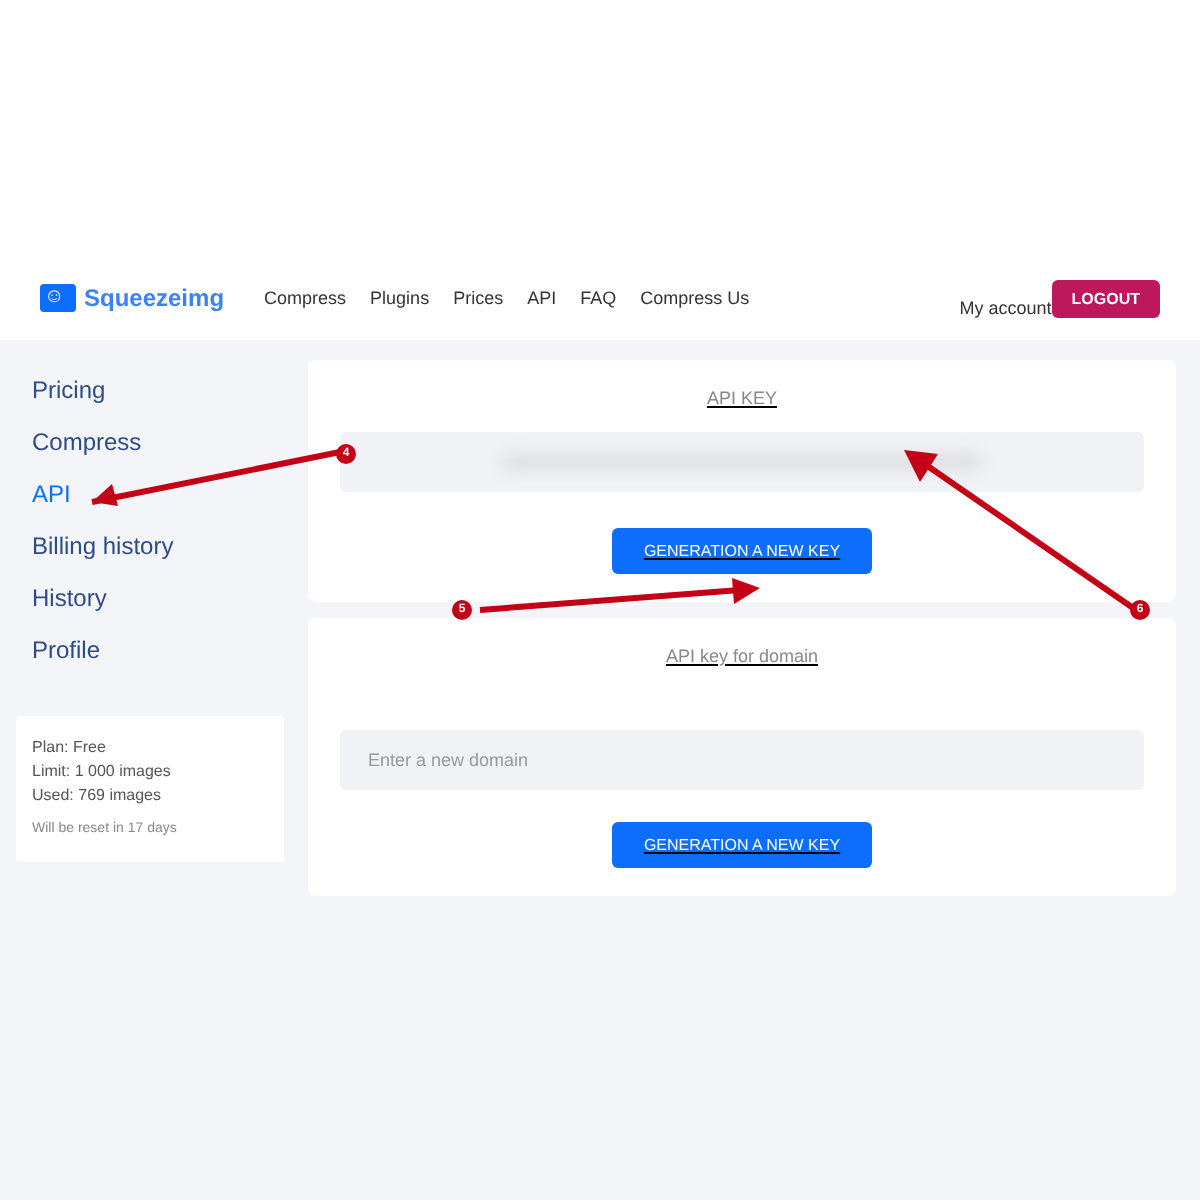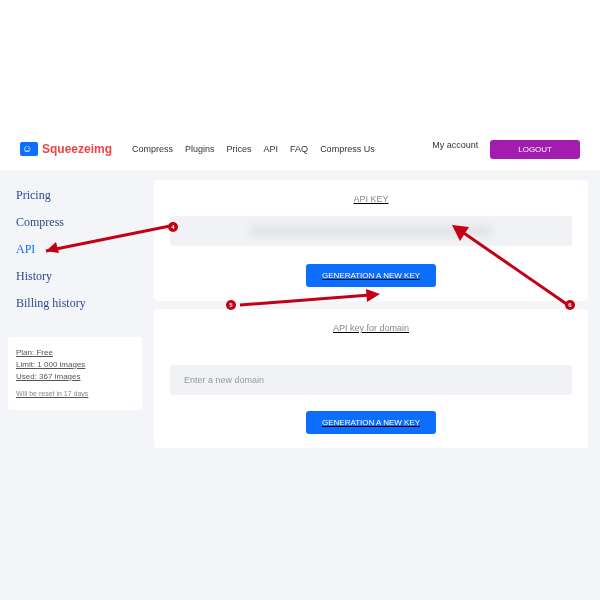--- a/index.html
+++ b/index.html
@@ -3,33 +3,33 @@
   <meta charset="utf-8">
   <style>
     * { box-sizing: border-box; margin: 0; padding: 0; }
     body { font-family: -apple-system, BlinkMacSystemFont, 'Segoe UI', Arial, sans-serif; background: #fff; width: 600px; height: 600px; overflow: hidden; }
     .page { position: relative; width: 600px; height: 600px; }
     
     .header { display: flex; align-items: center; padding: 8px 20px; background: #fff; position: absolute; top: 135px; left: 0; right: 0; height: 28px; }
     .logo { display: flex; align-items: center; margin-right: 20px; }
     .logo-icon { width: 18px; height: 14px; background: #0d6efd; border-radius: 2px; margin-right: 4px; position: relative; }
     .logo-icon::after { content: '☺'; color: #fff; font-size: 10px; position: absolute; top: 0; left: 2px; line-height: 14px; }
-    .logo-text { color: #ef4444; font-weight: 700; font-size: 12px; }
+    .logo-text { color: #3b82f6; font-weight: 700; font-size: 12px; }
     .nav { display: flex; gap: 12px; font-size: 9px; color: #333; }
     .nav-item { cursor: pointer; }
-    .header-right { margin-left: auto; display: flex; align-items: flex-start; gap: 12px; }
+    .header-right { margin-left: auto; display: flex; align-items: flex-end; }
     .my-account { font-size: 9px; color: #333; cursor: pointer; }
-    .logout-btn { background: #a21caf; color: #fff; border: none; padding: 5px 28px; border-radius: 3px; font-size: 8px; font-weight: 400; cursor: pointer; }
+    .logout-btn { background: #be185d; color: #fff; border: none; padding: 5px 10px; border-radius: 3px; font-size: 8px; font-weight: 700; cursor: pointer; }
     
     .body-wrap { position: absolute; top: 170px; left: 0; right: 0; bottom: 0; background: #f3f5f9; display: flex; }
     
     .sidebar { width: 150px; padding: 12px 0; }
-    .sidebar-item { padding: 6px 16px; font-size: 12px; color: #2d4b8a; cursor: pointer; font-family: Liberation Serif, serif; }
+    .sidebar-item { padding: 6px 16px; font-size: 12px; color: #2d4b8a; cursor: pointer; }
     .sidebar-item.active { color: #0d6efd; }
-    .plan-box { background: #fff; margin: 20px 8px; padding: 10px 8px; border-radius: 2px; font-size: 8px; color: #555; line-height: 1.5; text-decoration: underline; }
+    .plan-box { background: #fff; margin: 20px 8px; padding: 10px 8px; border-radius: 2px; font-size: 8px; color: #555; line-height: 1.5; }
     .plan-reset { margin-top: 6px; font-size: 7px; color: #888; }
     
     .main { flex: 1; padding: 10px 12px 10px 4px; text-decoration: underline; }
     .card { background: #fff; border-radius: 4px; padding: 14px 16px; margin-bottom: 8px; }
     .card-title { text-align: center; font-size: 9px; color: #888; margin-bottom: 12px; }
     .key-display { background: #f0f2f6; border-radius: 3px; height: 30px; margin-bottom: 18px; position: relative; }
     .blur-text { position: absolute; top: 50%; left: 50%; transform: translate(-50%, -50%); width: 60%; height: 8px; background: #ddd; filter: blur(4px); border-radius: 4px; }
     .gen-btn { display: block; margin: 0 auto; background: #0d6efd; color: #fff; border: none; padding: 7px 16px; border-radius: 3px; font-size: 8px; cursor: pointer; }
     .domain-input { width: 100%; background: #f0f2f6; border: none; border-radius: 3px; padding: 10px 14px; font-size: 9px; margin-bottom: 16px; color: #888; margin-top: 20px; }
     .domain-input::placeholder { color: #999; }
@@ -61,27 +61,28 @@
       <span class="my-account">My account</span>
       <button class="logout-btn">LOGOUT</button>
     </div>
   </div>
 
   <div class="body-wrap">
     <div class="sidebar">
       <div class="sidebar-item">Pricing</div>
       <div class="sidebar-item">Compress</div>
       <div class="sidebar-item active">API</div>
+      <div class="sidebar-item">Billing history</div>
       <div class="sidebar-item">History</div>
-      <div class="sidebar-item">Billing history</div>
+      <div class="sidebar-item">Profile</div>
 
       <div class="plan-box">
         <div>Plan: Free</div>
         <div>Limit: 1 000 images</div>
-        <div>Used: 367 images</div>
+        <div>Used: 769 images</div>
         <div class="plan-reset">Will be reset in 17 days</div>
       </div>
     </div>
 
     <div class="main">
       <div class="card">
         <div class="card-title">API KEY</div>
         <div class="key-display">
           <div class="blur-text"></div>
         </div>

